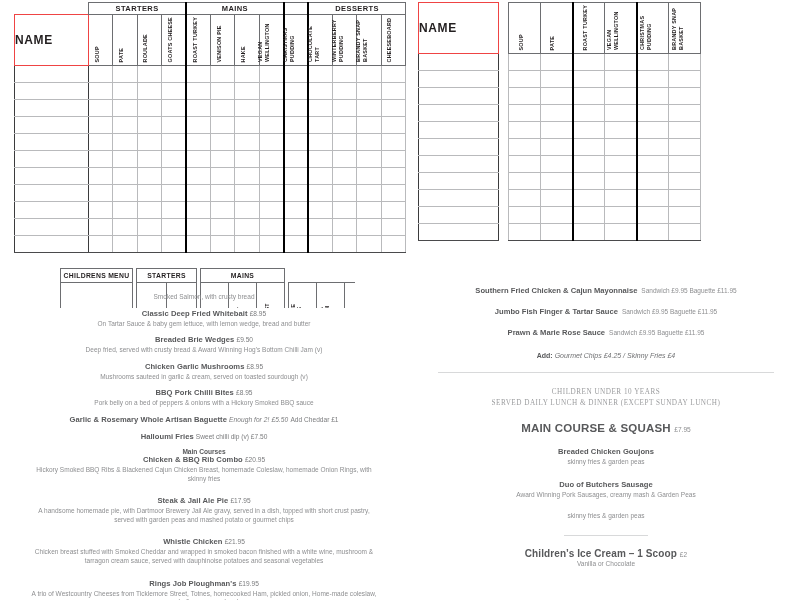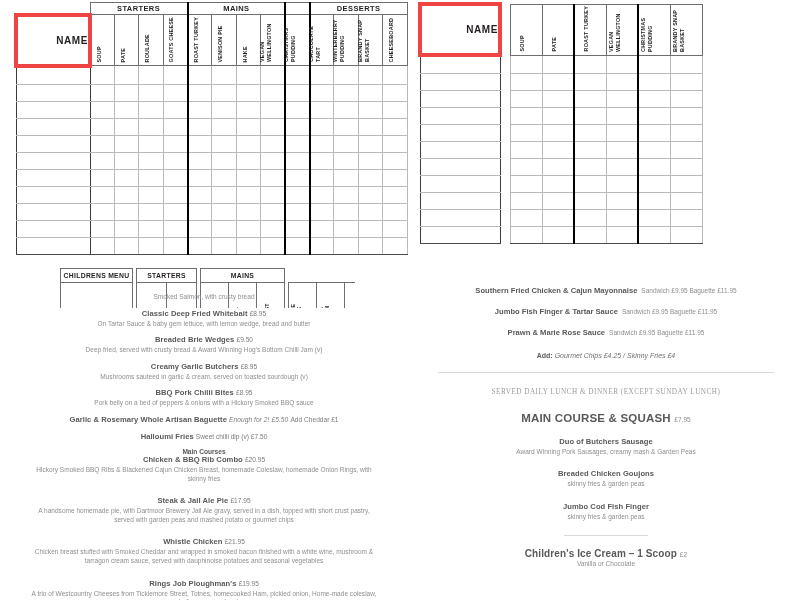--- a/index.html
+++ b/index.html
@@ -26,21 +26,21 @@
   }
   .vhead span{
     display:block;position:absolute;left:50%;bottom:3px;
     transform-origin:left bottom;transform:rotate(-90deg);
     white-space:nowrap;font-size:5.4px;font-weight:bold;color:#231f20;
     letter-spacing:.25px;line-height:6.5px;text-align:left;
     margin-left:-1px;
   }
   .vhead span.two{bottom:3px;}
   .namecell{
-    border:4px solid #ef4444;text-align:right;font-size:10px;font-weight:bold;
+    border:1px solid #ef4444;text-align:left;font-size:12px;font-weight:bold;
     color:#231f20;letter-spacing:.6px;height:16px;vertical-align:middle;background:#fff;
   }
   .cellrow td{height:16px;border:1px solid #b9babc;background:#fff;}
   .cellrow td.name{border-left:1px solid #3b3b3d;border-right:1px solid #3b3b3d;}
   .cellrow.thick td{border-top:1px solid #4a4a4c;}
   .cellrow.thick td.name{border-top:1px solid #262627;}
   .cellrow.last td{border-bottom:1px solid #4a4a4c;}
   td.sep-l{border-left:2.6px solid #000 !important;}
   td.spacer{border:none !important;background:transparent !important;}
 
@@ -546,21 +546,21 @@
         </div>
         <div class="itm">
           <div class="itm-title"><span>Classic Deep Fried Whitebait</span> <span class="price">£8.95</span></div>
           <div class="itm-desc">On Tartar Sauce &amp; baby gem lettuce, with lemon wedge, bread and butter</div>
         </div>
         <div class="itm">
           <div class="itm-title"><span>Breaded Brie Wedges</span> <span class="price">£9.50</span></div>
           <div class="itm-desc">Deep fried, served with crusty bread &amp; Award Winning Hog's Bottom Chilli Jam (v)</div>
         </div>
         <div class="itm">
-          <div class="itm-title"><span>Creamy Garlic Butchers</span> <span class="price">£8.95</span></div>
+          <div class="itm-title"><span>Chicken Garlic Mushrooms</span> <span class="price">£8.95</span></div>
           <div class="itm-desc">Mushrooms sauteed in garlic &amp; cream, served on toasted sourdough (v)</div>
         </div>
         <div class="itm">
           <div class="itm-title"><span>BBQ Pork Chilli Bites</span> <span class="price">£8.95</span></div>
           <div class="itm-desc">Pork belly on a bed of peppers &amp; onions with a Hickory Smoked BBQ sauce</div>
         </div>
       </div>
 
     <div class="itm">
       <div class="itm-title">
@@ -607,38 +607,38 @@
         <div class="row-line"><span>Prawn &amp; Marie Rose Sauce</span><span class="opt">Sandwich £9.95   Baguette £11.95</span></div>
       </div>
 
     <div class="addline">
       <span>Add:</span>
       <i>Gourmet Chips £4.25 / Skinny Fries £4</i>
     </div>
 
     <div class="divider"></div>
 
+    <div class="kids-caps">CHILDREN UNDER 10 YEARS</div>
     <div class="kids-caps">SERVED DAILY LUNCH &amp; DINNER (EXCEPT SUNDAY LUNCH)</div>
 
     <div class="big-head">
       <span>MAIN COURSE &amp; SQUASH</span>
       <span class="price">£7.95</span>
     </div>
 
     <div id="right-kids-mains">
         <div class="itm spaced">
+          <div class="itm-title">Breaded Chicken Goujons</div>
+          <div class="itm-desc">skinny fries &amp; garden peas</div>
+        </div>
+        <div class="itm spaced">
           <div class="itm-title">Duo of Butchers Sausage</div>
           <div class="itm-desc">Award Winning Pork  Sausages, creamy mash &amp; Garden Peas</div>
         </div>
         <div class="itm spaced">
-          <div class="itm-title">Breaded Chicken Goujons</div>
-          <div class="itm-desc">skinny fries &amp; garden peas</div>
-        </div>
-        <div class="itm spaced">
-          <div class="itm-title">Jumbo Cod Fish Finger</div>
           <div class="itm-desc">skinny fries &amp; garden peas</div>
         </div>
       </div>
 
     <div class="divider short"></div>
 
     <div class="ice">
       <span>Children’s Ice Cream – 1 Scoop</span>
       <span class="price">£2</span>
     </div>

